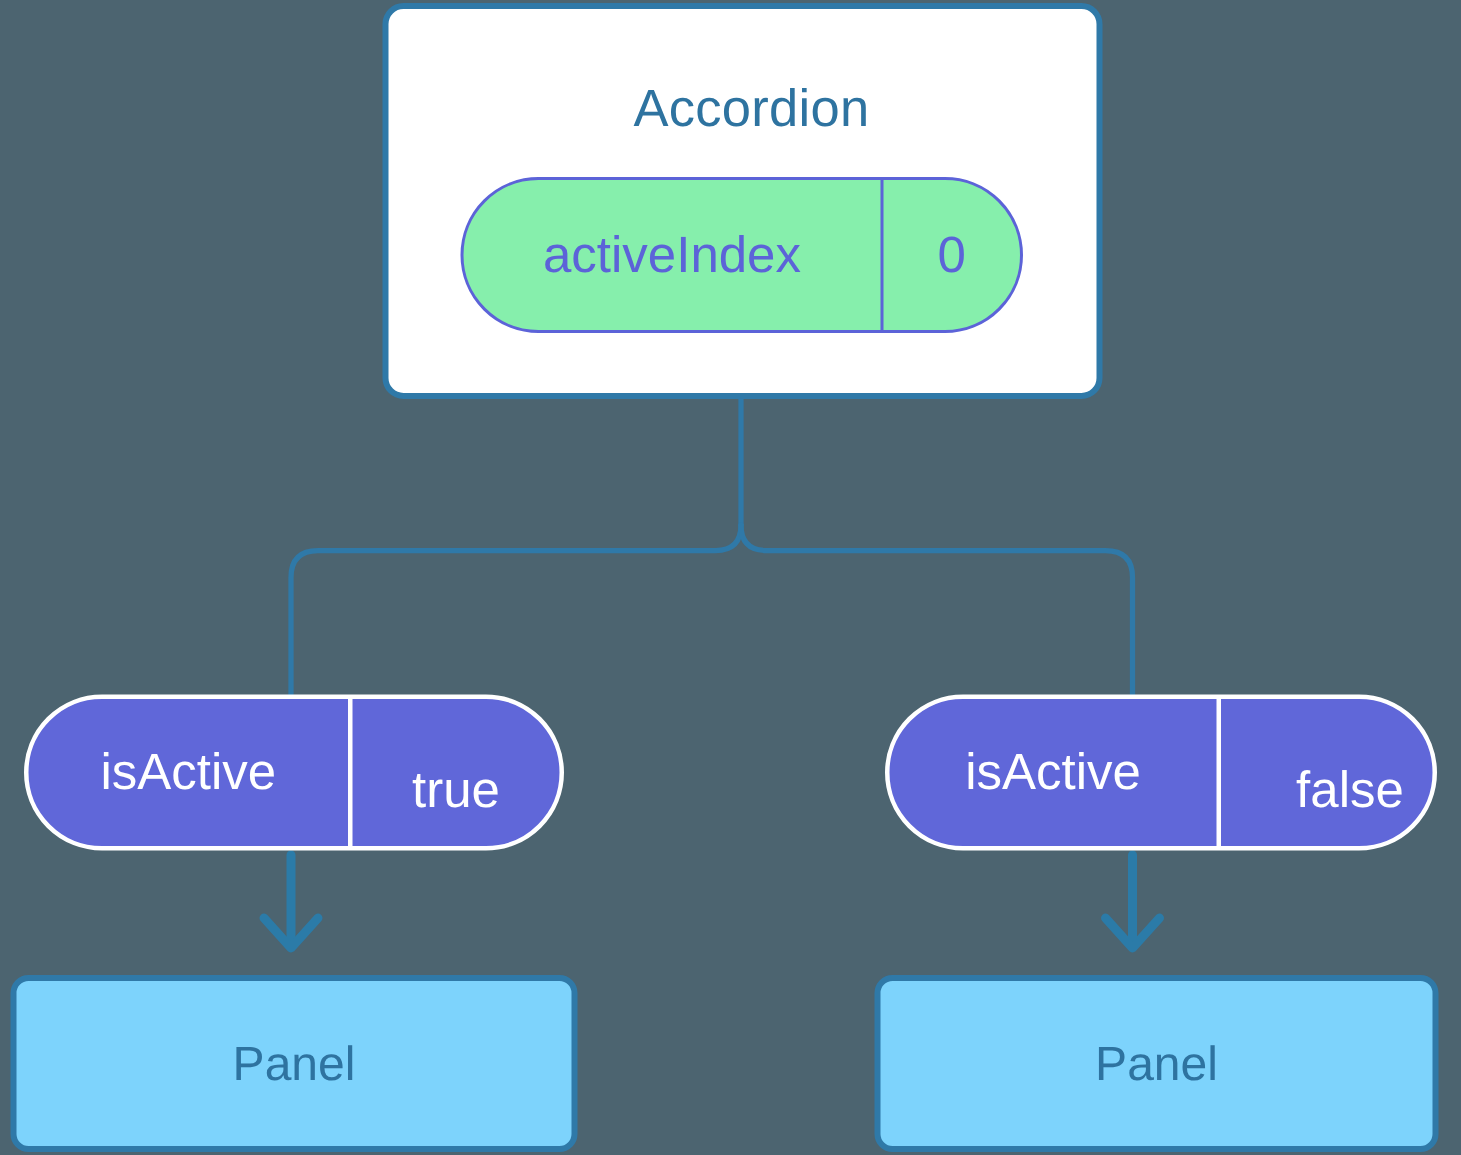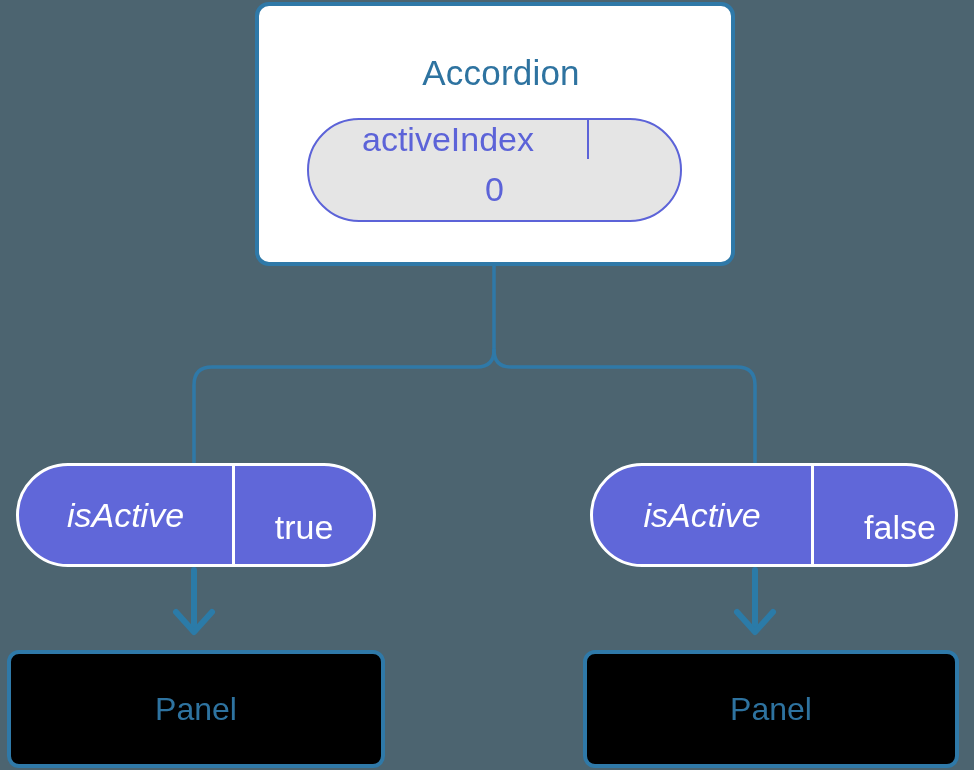--- a/index.html
+++ b/index.html
@@ -77,22 +77,21 @@
     white-space: nowrap;
   }
 
   
   #state-pill-accordion {
     left: 307px;
     top: 118px;
     width: 375px;
     height: 104px;
     border: 2px solid #5c63d8;
-    background: #e5e5e5;
-    flex-direction: column;
+    background: #86efac;
   }
   #state-pill-accordion .pill-key {
     width: 280px;
     color: #5c63d8;
     font-size: 34px;
     border-right: 2px solid #5c63d8;
   }
   #state-pill-accordion .pill-val {
     flex: 1;
     color: #5c63d8;
@@ -102,21 +101,20 @@
   
   .pill-filled {
     height: 104px;
     border: 3px solid #ffffff;
     background: #6067d9;
   }
   .pill-filled .pill-key {
     color: #ffffff;
     font-size: 34px;
     border-right: 3px solid #ffffff;
-    font-style: italic;
   }
   .pill-filled .pill-val {
     color: #ffffff;
     font-size: 34px;
     margin-top: 24px;
   }
 
   #state-pill-left {
     left: 16px;
     top: 463px;
@@ -131,21 +129,21 @@
     width: 368px;
   }
   #state-pill-right .pill-key { width: 221px; }
   #state-pill-right .pill-val { flex: 1; padding-left: 31px; }
 
   
   .panel-card {
     position: absolute;
     top: 650px;
     height: 118px;
-    background: #000000;
+    background: #7dd3fc;
     border: 4px solid #2f79a8;
     border-radius: 12px;
     box-sizing: border-box;
     display: flex;
     align-items: center;
     justify-content: center;
     z-index: 2;
   }
   #panel-left  { left: 7px;   width: 378px; }
   #panel-right { left: 583px; width: 376px; }

